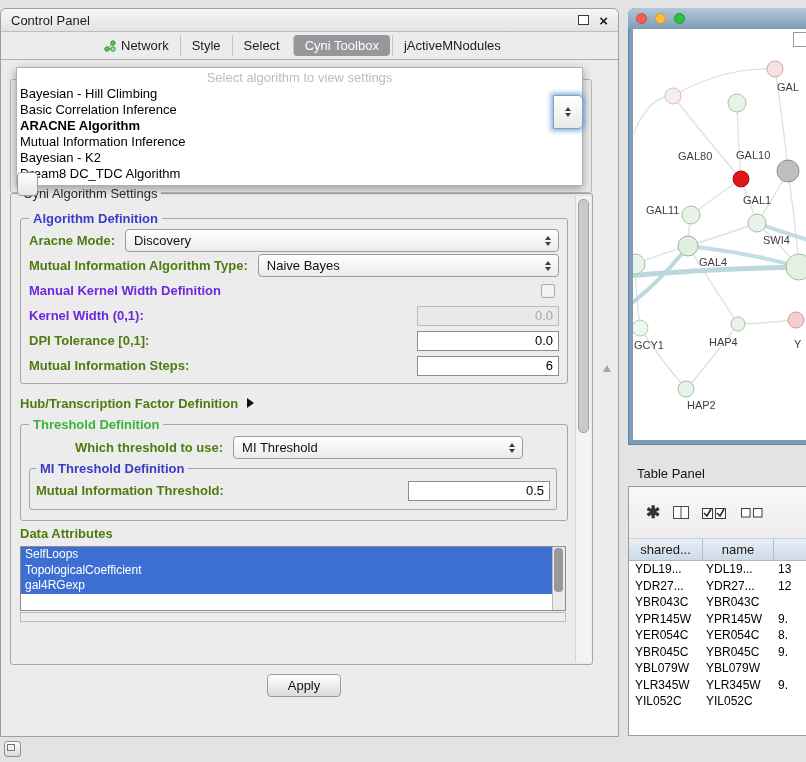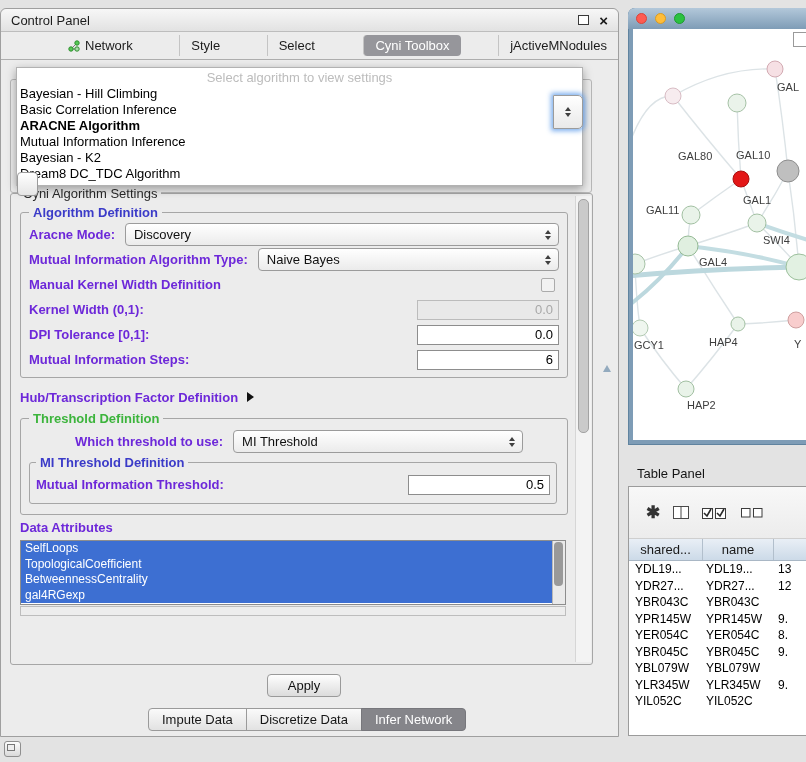--- a/index.html
+++ b/index.html
@@ -8,21 +8,21 @@
 
   
   .control-panel{position:absolute;left:0;top:8px;width:617px;height:727px;background:#ececec;
                  border:1px solid #9f9f9f;border-radius:6px 6px 0 0;}
   .cp-titlebar{height:22px;display:flex;align-items:center;padding:0 10px;border-radius:6px 6px 0 0;
                background:linear-gradient(#f7f7f7,#e2e2e2);border-bottom:1px solid #bdbdbd;}
   .cp-title{flex:1;font-size:13px;color:#1c1c1c;}
   .float-icon{width:9px;height:8px;border:1px solid #3a3a3a;margin-right:10px;display:inline-block;background:#fff;}
   .close-icon{font-weight:bold;font-size:15px;color:#1a1a1a;line-height:15px;}
 
-  .cp-tabs{height:27px;display:flex;align-items:center;padding-left:56px;border-bottom:1px solid #aeaeae;justify-content:space-between;}
+  .cp-tabs{height:27px;display:flex;align-items:center;padding-left:92px;border-bottom:1px solid #aeaeae;}
   .cp-tab{display:flex;align-items:center;gap:5px;padding:3px 11px;color:#1c1c1c;white-space:nowrap;}
   .cp-tab + .cp-tab{border-left:1px solid #c4c4c4;}
   .cp-tab.active{background:#96969b;color:#fff;border-radius:4px;margin:0 2px;}
 
   
   .ghost-fieldset{position:absolute;left:9px;top:70px;width:580px;height:112px;
                   border:1px solid #b8b8b8;border-radius:3px;z-index:1;}
   .combo-fragment{position:absolute;left:552px;top:86px;width:28px;height:32px;z-index:30;
                   background:linear-gradient(#fff,#e9e9e9);border:1px solid #9b9b9b;border-radius:0 5px 5px 0;
                   box-shadow:0 0 5px 2px rgba(100,160,235,.85);display:flex;align-items:center;justify-content:center;}
@@ -38,23 +38,23 @@
 
   
   .settings-box{position:absolute;left:9px;top:184px;width:581px;height:470px;
                 border:1px solid #a6a6a6;border-radius:3px;z-index:2;}
   .fs-legend{position:absolute;top:-8px;left:8px;background:#ececec;padding:0 4px;font-size:13px;}
   .fs-legend.dark{color:#2a2a2a;}
   .fs-legend.blue{color:#3b3bc8;font-weight:bold;}
   .fs-legend.green{color:#3cb43c;font-weight:bold;}
   .settings-inner{position:absolute;left:9px;top:8px;right:24px;bottom:6px;overflow:hidden;}
   .inner-fs{position:relative;border:1px solid #a6a6a6;border-radius:3px;}
-  .algo-fs{margin-top:10px;padding:9px 8px 5px 8px;}
+  .algo-fs{margin-top:16px;padding:9px 8px 5px 8px;}
   .frow{display:flex;align-items:center;height:25px;}
-  .blab{font-weight:bold;font-size:13px;color:#6d28d9;white-space:nowrap;}
+  .blab{font-weight:bold;font-size:13px;color:#4d7c0f;white-space:nowrap;}
   .blab.disabled{color:#6d28d9;}
   .grow{flex:1;margin-left:10px;}
   .combo{display:flex;align-items:center;height:21px;border:1px solid #9b9b9b;border-radius:4px;
          background:linear-gradient(#ffffff,#ebebeb);padding-left:8px;font-size:13px;color:#111;}
   .arrows{margin-left:auto;display:flex;flex-direction:column;gap:2px;padding-right:7px;}
   .tri-up{width:0;height:0;border-left:3.5px solid transparent;border-right:3.5px solid transparent;border-bottom:4.5px solid #3f3f3f;}
   .tri-dn{width:0;height:0;border-left:3.5px solid transparent;border-right:3.5px solid transparent;border-top:4.5px solid #3f3f3f;}
   .checkbox{margin-left:auto;margin-right:4px;width:12px;height:12px;border:1px solid #ababab;border-radius:2px;background:#f2f2f2;}
   input.num{margin-left:auto;width:130px;height:18px;border:1px solid #8d8d8d;
             font:13px "Liberation Sans",sans-serif;text-align:right;padding:0 5px;background:#fff;color:#000;}
@@ -229,41 +229,35 @@
           </div>
         </div>
       </div>
 
       <div class="attr-label blab">Data Attributes</div>
 
       <div class="attr-list">
         <div class="attr-rows">
           <div class="attr-item">SelfLoops</div>
           <div class="attr-item">TopologicalCoefficient</div>
-          <div class="attr-item">BetweennessCentrality</div>
           <div class="attr-item">gal4RGexp</div>
         </div>
         <div class="attr-vscroll">
             <div class="attr-vthumb"></div>
           </div>
       </div>
       <div class="attr-hscroll"></div>
     </div>
     <div class="set-vscroll">
         <div class="set-vthumb"></div>
       </div>
   </div>
 
   <button class="apply-btn">Apply</button>
 
-  <div class="bottom-tabs">
-    <div class="btab">Impute Data</div>
-    <div class="btab">Discretize Data</div>
-    <div class="btab active">Infer Network</div>
-  </div>
 
   <div class="algo-popup">
     <div class="popup-header">Select algorithm to view settings</div>
     <div class="popup-item">Bayesian - Hill Climbing</div>
     <div class="popup-item">Basic Correlation Inference</div>
     <div class="popup-item selected">ARACNE Algorithm</div>
     <div class="popup-item">Mutual Information Inference</div>
     <div class="popup-item">Bayesian - K2</div>
     <div class="popup-item">Dream8 DC_TDC Algorithm</div>
   </div>

